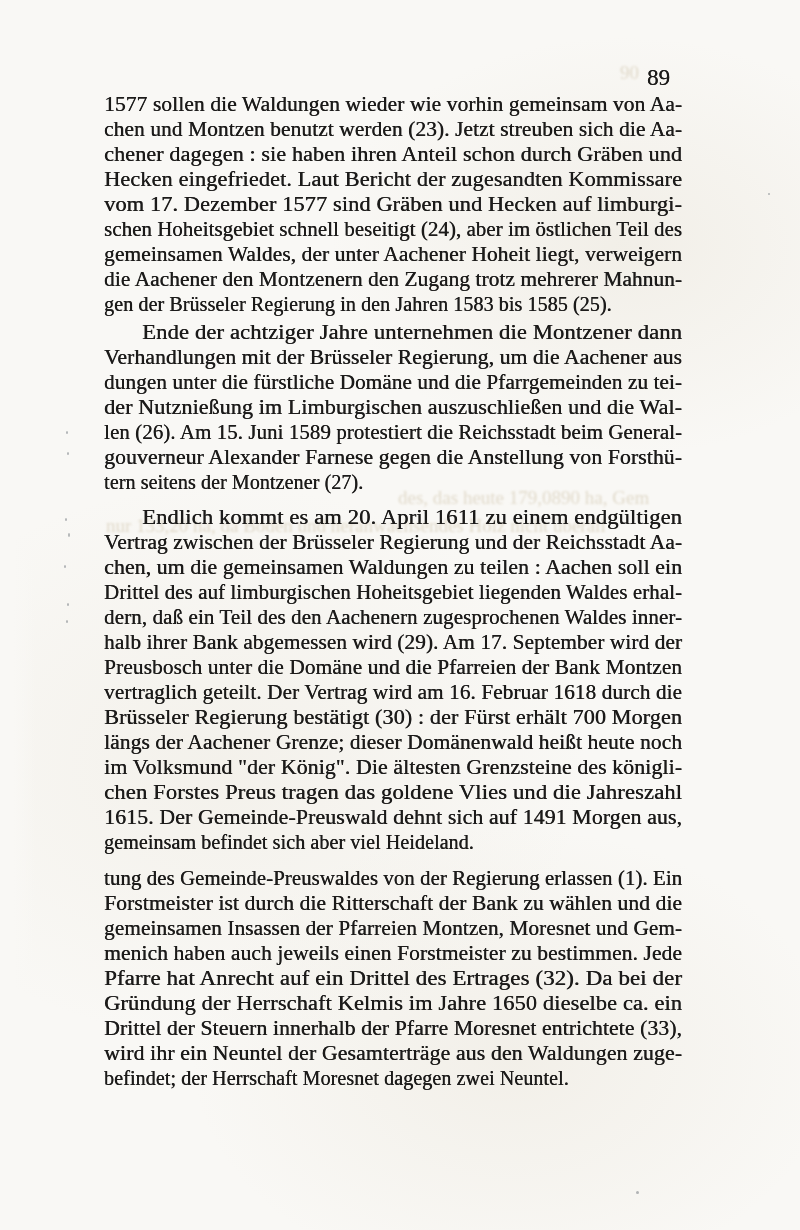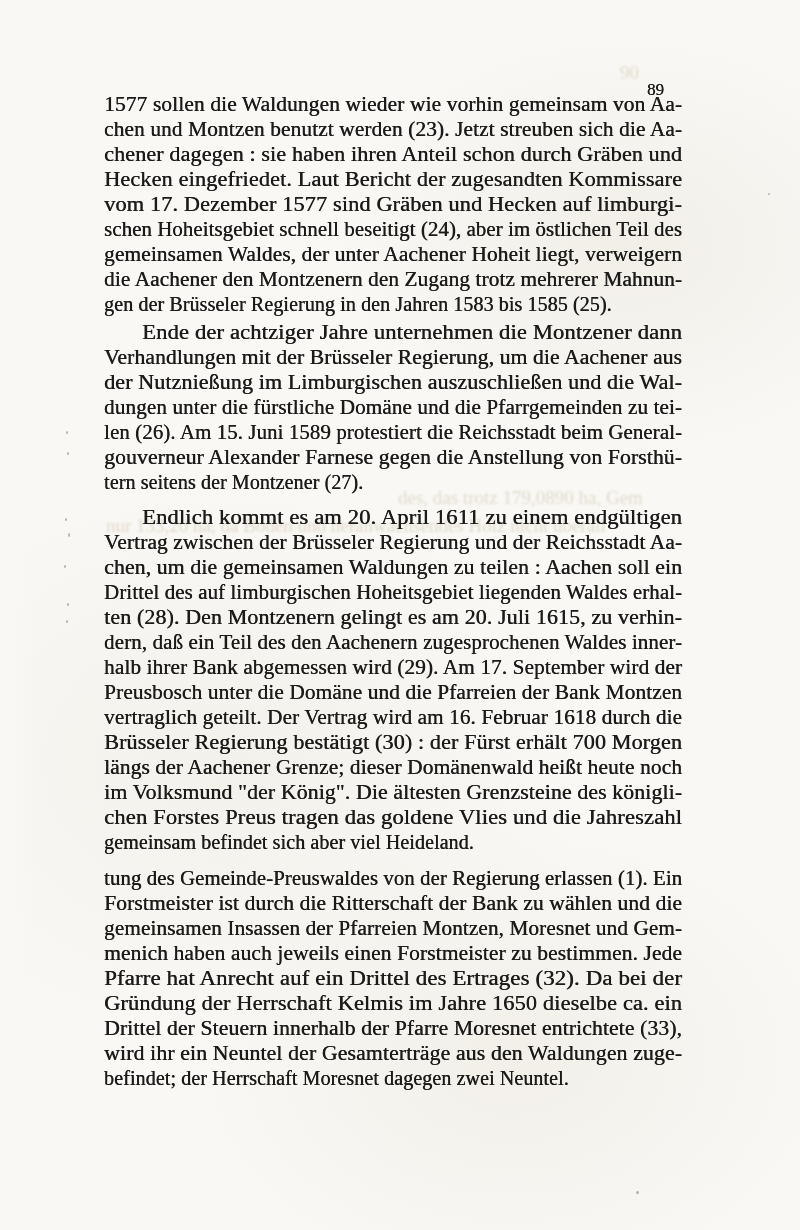--- a/index.html
+++ b/index.html
@@ -15,22 +15,22 @@
     color:var(--ink);
     background:
       linear-gradient(90deg, var(--paper-edge) 0px, var(--paper-edge) 13px, rgba(249,248,245,0) 36px),
       radial-gradient(420px 300px at 78% 20%, rgba(212,201,177,.20), transparent 70%),
       radial-gradient(520px 400px at 28% 62%, rgba(212,201,177,.15), transparent 70%),
       radial-gradient(460px 330px at 64% 86%, rgba(208,196,170,.17), transparent 70%),
       var(--paper);
   }
   .page{position:relative;width:800px;height:1230px;}
   .page-number{
-    position:absolute;left:647px;top:77px;
-    font-size:17px;line-height:25px;
+    position:absolute;left:647px;top:65px;
+    font-size:23px;line-height:25px;
     text-shadow:0.3px 0 0 currentColor;
   }
   #text-block{
     position:absolute;left:104px;top:92px;width:578px;
     font-size:20px;line-height:25px;
   }
   .para{width:100%;}
   .line{height:25px;overflow:visible;white-space:nowrap;}
   .line.indent{padding-left:38px;}
   .txt{
@@ -51,59 +51,59 @@
     position:absolute;border-radius:50%;
     background:rgba(92,97,107,.45);
   }
 </style>
 </head>
 <body>
 
 <div class="page">
   <div class="ghost-layer" id="ghost-layer">
       <div class="ghost-line" style="left: 620px; top: 62px;">90</div>
-      <div class="ghost-line" style="left: 398px; top: 487px;">des, das trotz 179,0890 ha, Gem</div>
+      <div class="ghost-line" style="left: 398px; top: 487px;">des, das heute 179,0890 ha, Gem</div>
       <div class="ghost-line" style="left: 106px; top: 515px;">nur 133,20 ha, da Boden und heranwachsendes Holz nicht überall</div>
     </div>
   <div class="page-number">89</div>
   <div id="text-block">
       <div class="para">
         <div class="line"><span class="txt" style="transform: scaleX(1.0724);">1577 sollen die Waldungen wieder wie vorhin gemeinsam von Aa-</span></div>
         <div class="line"><span class="txt" style="transform: scaleX(1.0677);">chen und Montzen benutzt werden (23). Jetzt streuben sich die Aa-</span></div>
         <div class="line"><span class="txt" style="transform: scaleX(1.1058);">chener dagegen : sie haben ihren Anteil schon durch Gräben und</span></div>
         <div class="line"><span class="txt" style="transform: scaleX(1.1146);">Hecken eingefriedet. Laut Bericht der zugesandten Kommissare</span></div>
         <div class="line"><span class="txt" style="transform: scaleX(1.1168);">vom 17. Dezember 1577 sind Gräben und Hecken auf limburgi-</span></div>
         <div class="line"><span class="txt" style="transform: scaleX(1.0392);">schen Hoheitsgebiet schnell beseitigt (24), aber im östlichen Teil des</span></div>
         <div class="line"><span class="txt" style="transform: scaleX(1.0677);">gemeinsamen Waldes, der unter Aachener Hoheit liegt, verweigern</span></div>
         <div class="line"><span class="txt" style="transform: scaleX(1.0631);">die Aachener den Montzenern den Zugang trotz mehrerer Mahnun-</span></div>
         <div class="line"><span class="txt" style="transform: scaleX(1);">gen der Brüsseler Regierung in den Jahren 1583 bis 1585 (25).</span></div>
       </div>
       <div class="para" style="margin-top: 3px;">
         <div class="line indent"><span class="txt" style="transform: scaleX(1.1321);">Ende der achtziger Jahre unternehmen die Montzener dann</span></div>
         <div class="line"><span class="txt" style="transform: scaleX(1.0794);">Verhandlungen mit der Brüsseler Regierung, um die Aachener aus</span></div>
+        <div class="line"><span class="txt" style="transform: scaleX(1.0576);">dungen unter die fürstliche Domäne und die Pfarrgemeinden zu tei-</span></div>
         <div class="line"><span class="txt" style="transform: scaleX(1.1005);">der Nutznießung im Limburgischen auszuschließen und die Wal-</span></div>
-        <div class="line"><span class="txt" style="transform: scaleX(1.0576);">dungen unter die fürstliche Domäne und die Pfarrgemeinden zu tei-</span></div>
         <div class="line"><span class="txt" style="transform: scaleX(1.0424);">len (26). Am 15. Juni 1589 protestiert die Reichsstadt beim General-</span></div>
         <div class="line"><span class="txt" style="transform: scaleX(1.0838);">gouverneur Alexander Farnese gegen die Anstellung von Forsthü-</span></div>
         <div class="line"><span class="txt" style="transform: scaleX(1);">tern seitens der Montzener (27).</span></div>
       </div>
       <div class="para" style="margin-top: 10px;">
         <div class="line indent"><span class="txt" style="transform: scaleX(1.1297);">Endlich kommt es am 20. April 1611 zu einem endgültigen</span></div>
         <div class="line"><span class="txt" style="transform: scaleX(1.069);">Vertrag zwischen der Brüsseler Regierung und der Reichsstadt Aa-</span></div>
         <div class="line"><span class="txt" style="transform: scaleX(1.0879);">chen, um die gemeinsamen Waldungen zu teilen : Aachen soll ein</span></div>
         <div class="line"><span class="txt" style="transform: scaleX(1.044);">Drittel des auf limburgischen Hoheitsgebiet liegenden Waldes erhal-</span></div>
-        <div class="line"><span class="txt" style="transform: scaleX(1.0983);">ten (28). Den Montzenern gelingt es am 20. Juli 1615, zu verhin-</span></div>
         <div class="line"><span class="txt" style="transform: scaleX(1.0489);">dern, daß ein Teil des den Aachenern zugesprochenen Waldes inner-</span></div>
         <div class="line"><span class="txt" style="transform: scaleX(1.0626);">halb ihrer Bank abgemessen wird (29). Am 17. September wird der</span></div>
         <div class="line"><span class="txt" style="transform: scaleX(1.0661);">Preusbosch unter die Domäne und die Pfarreien der Bank Montzen</span></div>
         <div class="line"><span class="txt" style="transform: scaleX(1.0605);">vertraglich geteilt. Der Vertrag wird am 16. Februar 1618 durch die</span></div>
         <div class="line"><span class="txt" style="transform: scaleX(1.1072);">Brüsseler Regierung bestätigt (30) : der Fürst erhält 700 Morgen</span></div>
         <div class="line"><span class="txt" style="transform: scaleX(1.0717);">längs der Aachener Grenze; dieser Domänenwald heißt heute noch</span></div>
         <div class="line"><span class="txt" style="transform: scaleX(1.0903);">im Volksmund "der König". Die ältesten Grenzsteine des königli-</span></div>
         <div class="line"><span class="txt" style="transform: scaleX(1.1318);">chen Forstes Preus tragen das goldene Vlies und die Jahreszahl</span></div>
+        <div class="line"><span class="txt" style="transform: scaleX(1.0906);">1615. Der Gemeinde-Preuswald dehnt sich auf 1491 Morgen aus,</span></div>
         <div class="line"><span class="txt" style="transform: scaleX(1);">gemeinsam befindet sich aber viel Heideland.</span></div>
       </div>
       <div class="para" style="margin-top: 11px;">
         <div class="line"><span class="txt" style="transform: scaleX(1.0379);">tung des Gemeinde-Preuswaldes von der Regierung erlassen (1). Ein</span></div>
         <div class="line"><span class="txt" style="transform: scaleX(1.0752);">Forstmeister ist durch die Ritterschaft der Bank zu wählen und die</span></div>
         <div class="line"><span class="txt" style="transform: scaleX(1.0609);">gemeinsamen Insassen der Pfarreien Montzen, Moresnet und Gem-</span></div>
         <div class="line"><span class="txt" style="transform: scaleX(1.0747);">menich haben auch jeweils einen Forstmeister zu bestimmen. Jede</span></div>
         <div class="line"><span class="txt" style="transform: scaleX(1.1443);">Pfarre hat Anrecht auf ein Drittel des Ertrages (32). Da bei der</span></div>
         <div class="line"><span class="txt" style="transform: scaleX(1.1203);">Gründung der Herrschaft Kelmis im Jahre 1650 dieselbe ca. ein</span></div>
         <div class="line"><span class="txt" style="transform: scaleX(1.083);">Drittel der Steuern innerhalb der Pfarre Moresnet entrichtete (33),</span></div>

